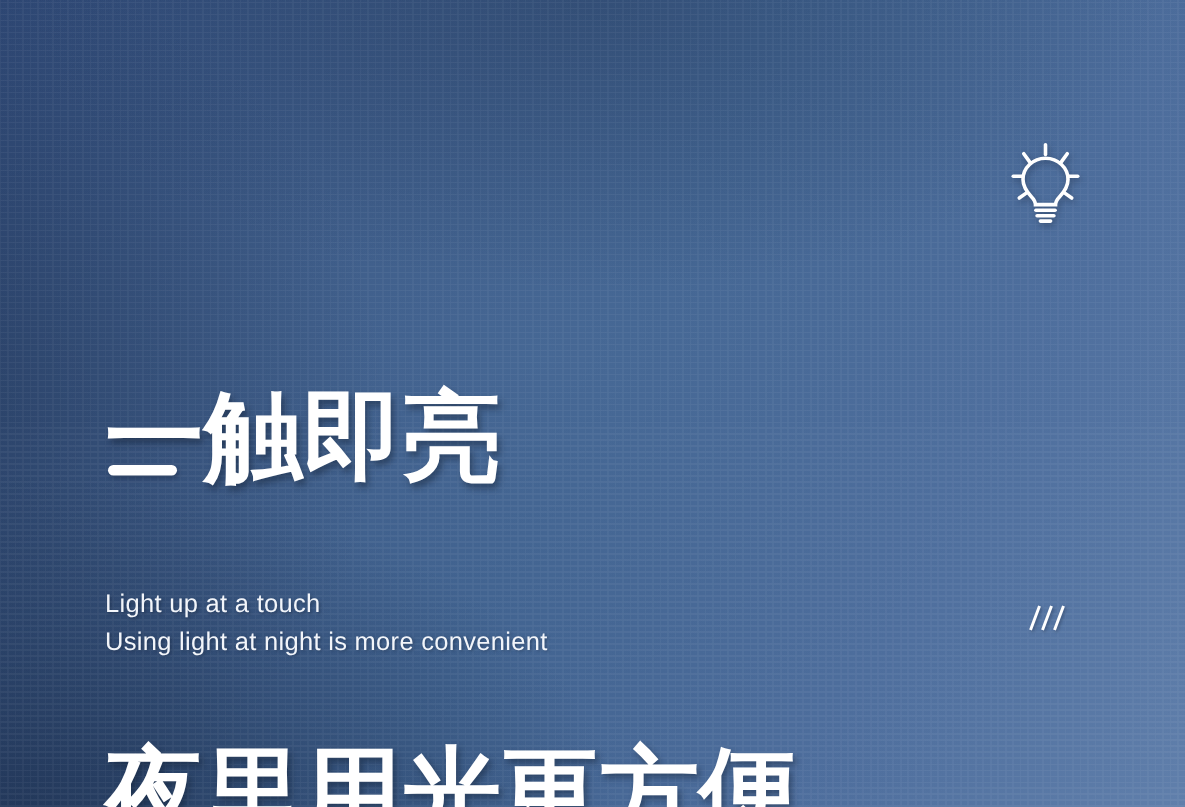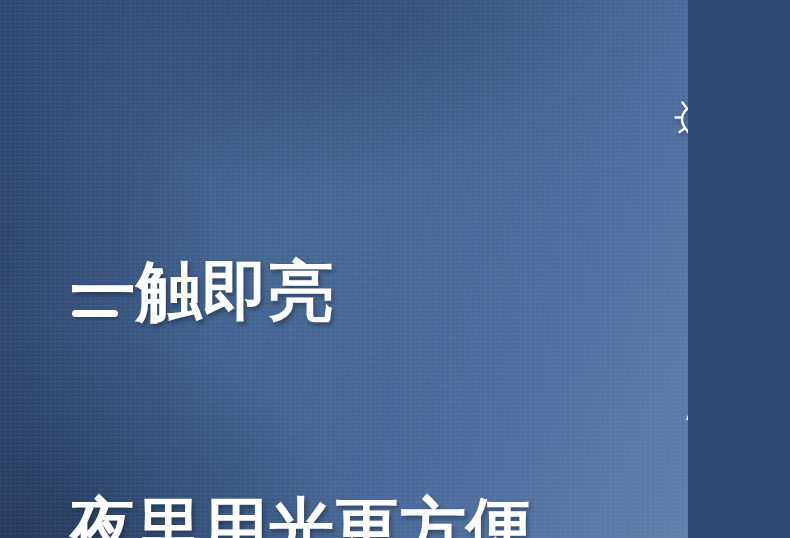--- a/index.html
+++ b/index.html
@@ -6,21 +6,21 @@
     margin: 0;
     padding: 0;
     background: #2e4a74;
   }
   body {
     font-family: "Liberation Sans", "DejaVu Sans", sans-serif;
   }
 
   .banner {
     position: relative;
-    width: 688px;
+    width: 790px;
     height: 538px;
     overflow: hidden;
     
     background:
       radial-gradient(120% 95% at 46% 44%, rgba(86,120,165,0.40) 0%, rgba(86,120,165,0.12) 42%, rgba(0,0,0,0) 72%),
       linear-gradient(118deg, #2c4572 0%, #36537f 26%, #3d5f8c 50%, #4d6d9c 76%, #607fab 100%);
   }
   
   .vignette-left {
     position: absolute;
@@ -106,20 +106,24 @@
   <div class="vignette-left"></div>
   <div class="texture"></div>
 
   <div class="headline">
     <span class="hl-line">一触即亮</span>
     <span class="hl-line">夜里用光更方便</span>
   </div>
 
   <div class="rule"></div>
 
+  <div class="sub">
+    <span class="sub-line">Light up at a touch</span>
+    <span class="sub-line">Using light at night is more convenient</span>
+  </div>
 
   <svg class="bulb-icon" viewBox="0 0 56 58" aria-hidden="true">
     <g stroke="#ffffff" stroke-width="2.4" stroke-linecap="round" fill="none">
 
       <line x1="28" y1="2.5" x2="28" y2="9"></line>
       <line x1="13.5" y1="8.5" x2="17.2" y2="13.6"></line>
       <line x1="42.5" y1="8.5" x2="38.8" y2="13.6"></line>
       <line x1="6.5" y1="23.5" x2="13" y2="23.5"></line>
       <line x1="49.5" y1="23.5" x2="43" y2="23.5"></line>
       <line x1="10.5" y1="38" x2="15.6" y2="34.4"></line>

